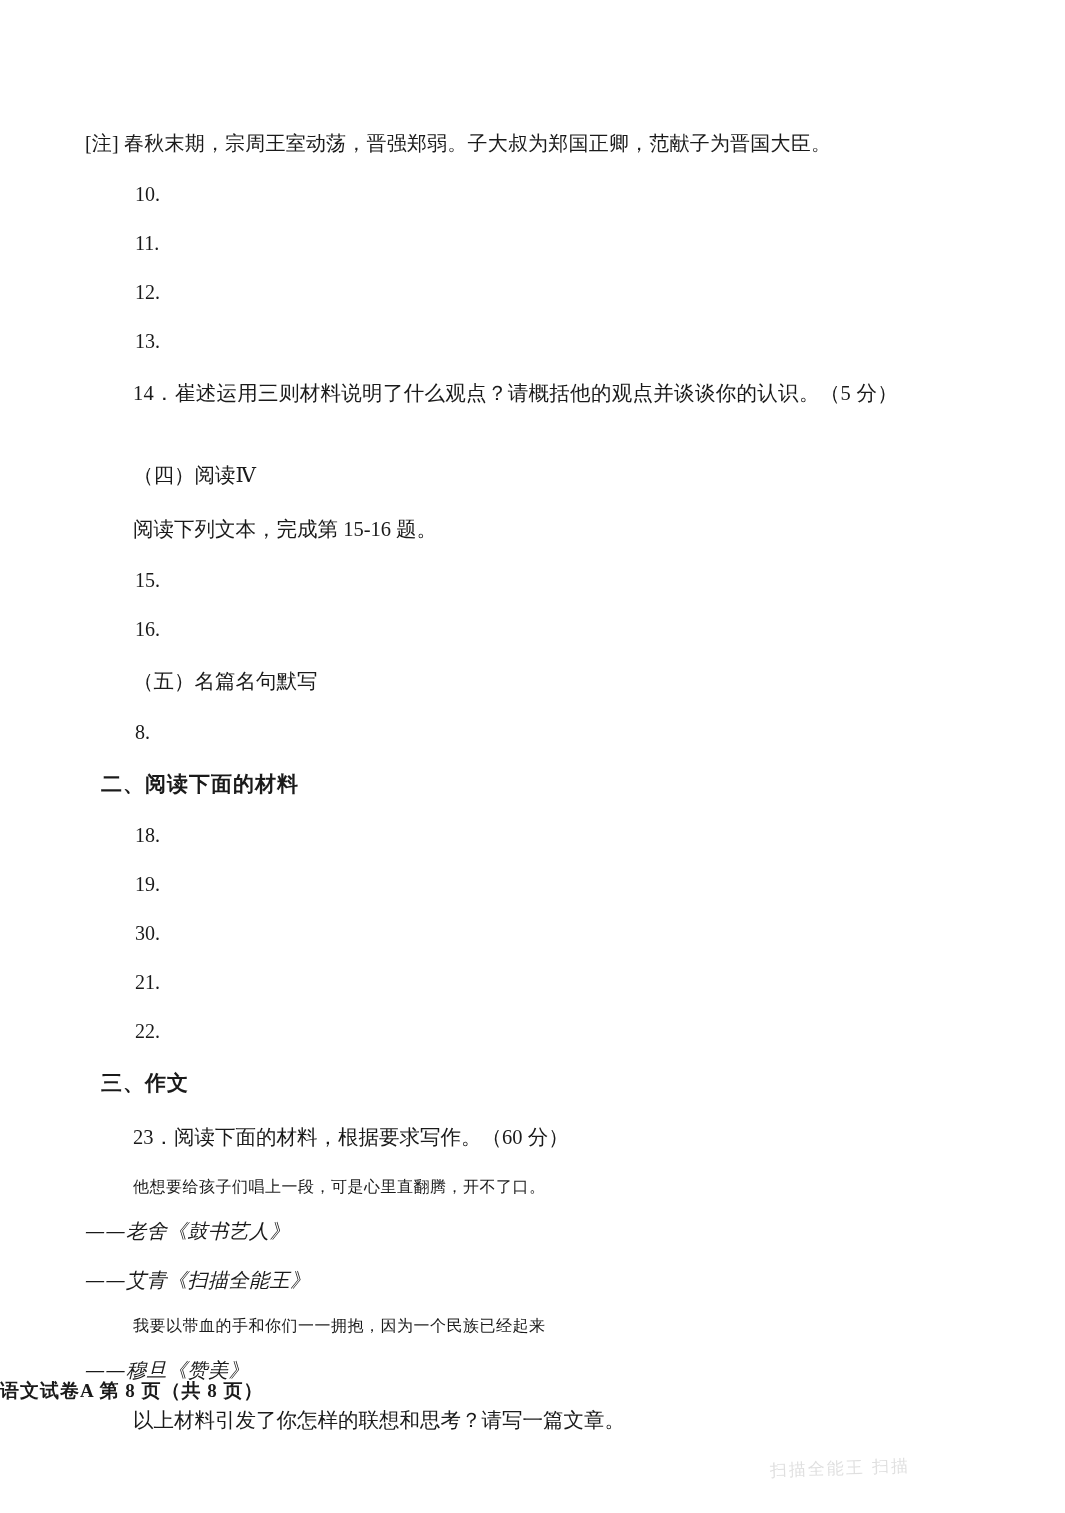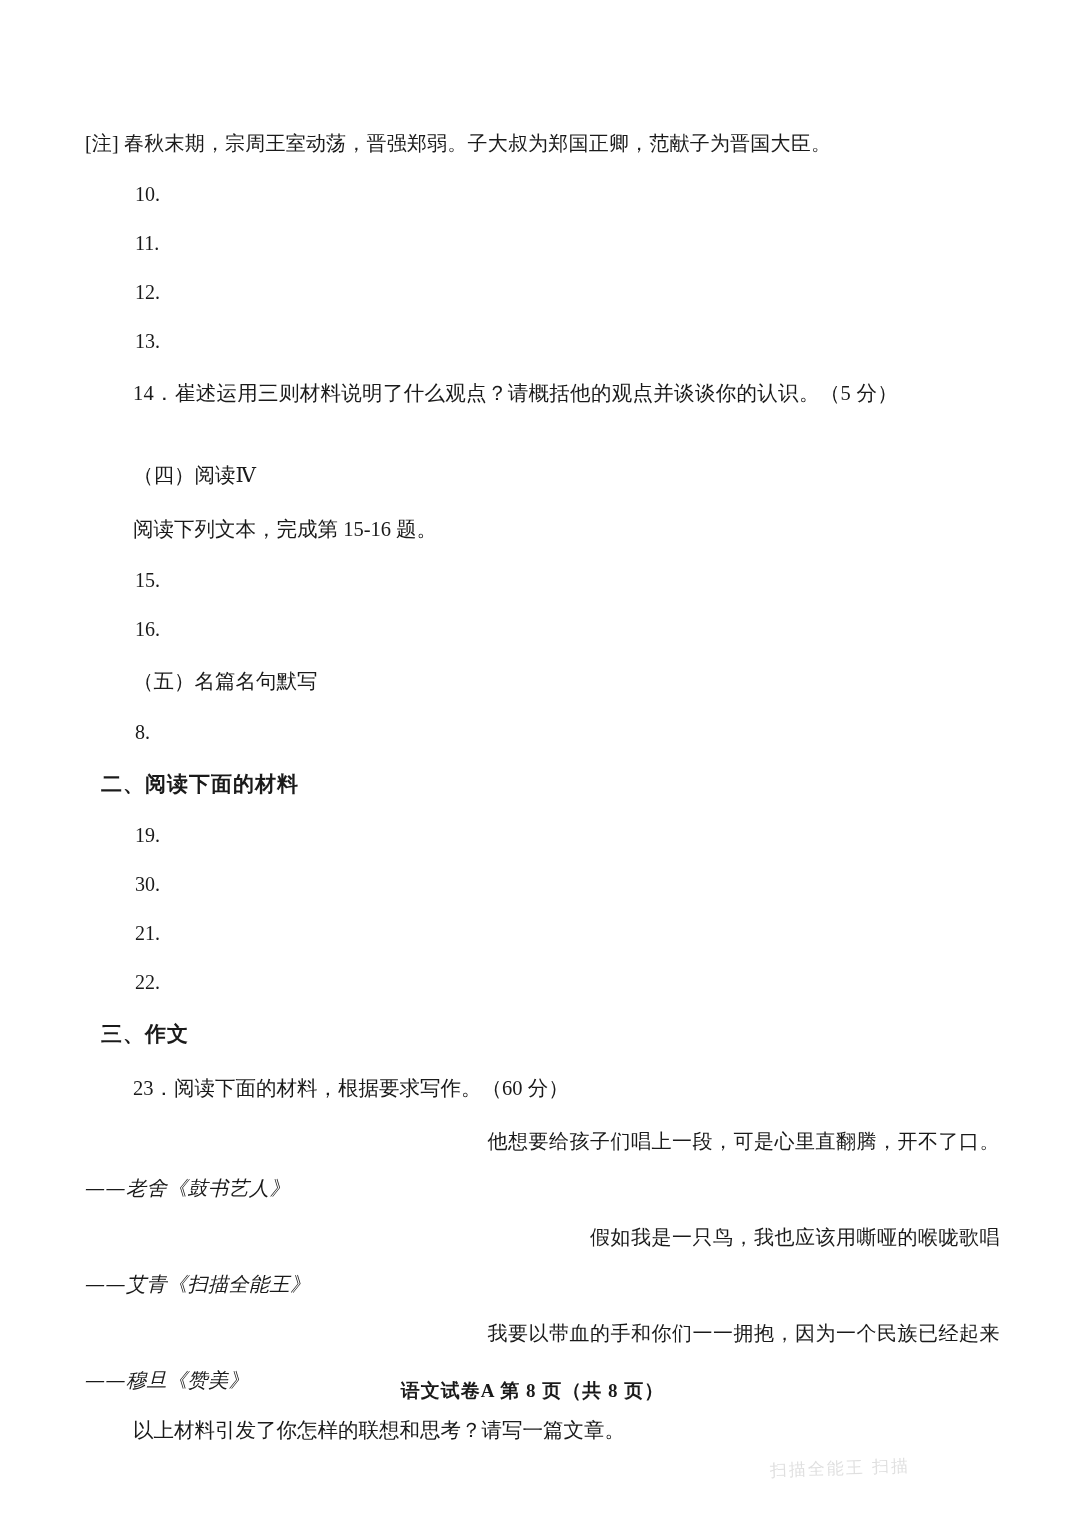--- a/index.html
+++ b/index.html
@@ -55,41 +55,39 @@
     font-size: 20.5px;
     padding-left: 48px;
     margin-bottom: 26px;
   }
   .body-text {
     font-size: 20.5px;
     padding-left: 48px;
     margin-bottom: 26px;
   }
   .essay-quote {
-    font-size: 20px;
+    font-size: 16px;
     padding-left: 48px;
     margin-bottom: 20px;
     font-family: Liberation Mono, monospace;
     letter-spacing: 0.5px;
-    text-align: right;
   }
   .essay-src {
     font-size: 20px;
     padding-right: 95px;
     margin-bottom: 22px;
     font-family: "DejaVu Serif", serif;
     font-style: italic;
     letter-spacing: 0.5px;
   }
   .footer {
     position: absolute;
     left: 0;
     right: 0;
     top: 1378px;
-    text-align: center;
     font-size: 19px;
     font-weight: bold;
     letter-spacing: 1px;
   }
   .watermark {
     position: absolute;
     left: 770px;
     top: 1455px;
     width: 240px;
     height: 40px;
@@ -123,33 +121,33 @@
   <div class="body-text">阅读下列文本，完成第 15-16 题。</div>
 
   <div class="num-only indent1">15.</div>
   <div class="num-only indent1">16.</div>
 
   <div class="sub-head">（五）名篇名句默写</div>
   <div class="num-only indent1">8.</div>
 
   <div class="sec-head">二、阅读下面的材料</div>
 
+  <div class="num-only indent1">18.</div>
   <div class="num-only indent1">19.</div>
   <div class="num-only indent1">30.</div>
   <div class="num-only indent1">21.</div>
   <div class="num-only indent1">22.</div>
 
   <div class="sec-head">三、作文</div>
 
   <div class="body-text">23．阅读下面的材料，根据要求写作。（60 分）</div>
 
   <div class="essay-quote">他想要给孩子们唱上一段，可是心里直翻腾，开不了口。</div>
   <div class="essay-src">——老舍《鼓书艺人》</div>
 
-  <div class="essay-quote">假如我是一只鸟，我也应该用嘶哑的喉咙歌唱</div>
   <div class="essay-src">——艾青《扫描全能王》</div>
 
   <div class="essay-quote">我要以带血的手和你们一一拥抱，因为一个民族已经起来</div>
   <div class="essay-src">——穆旦《赞美》</div>
 
   <div class="body-text">以上材料引发了你怎样的联想和思考？请写一篇文章。</div>
 
 </div>
 
 <div class="footer">语文试卷A  第 8 页（共 8 页）</div>

